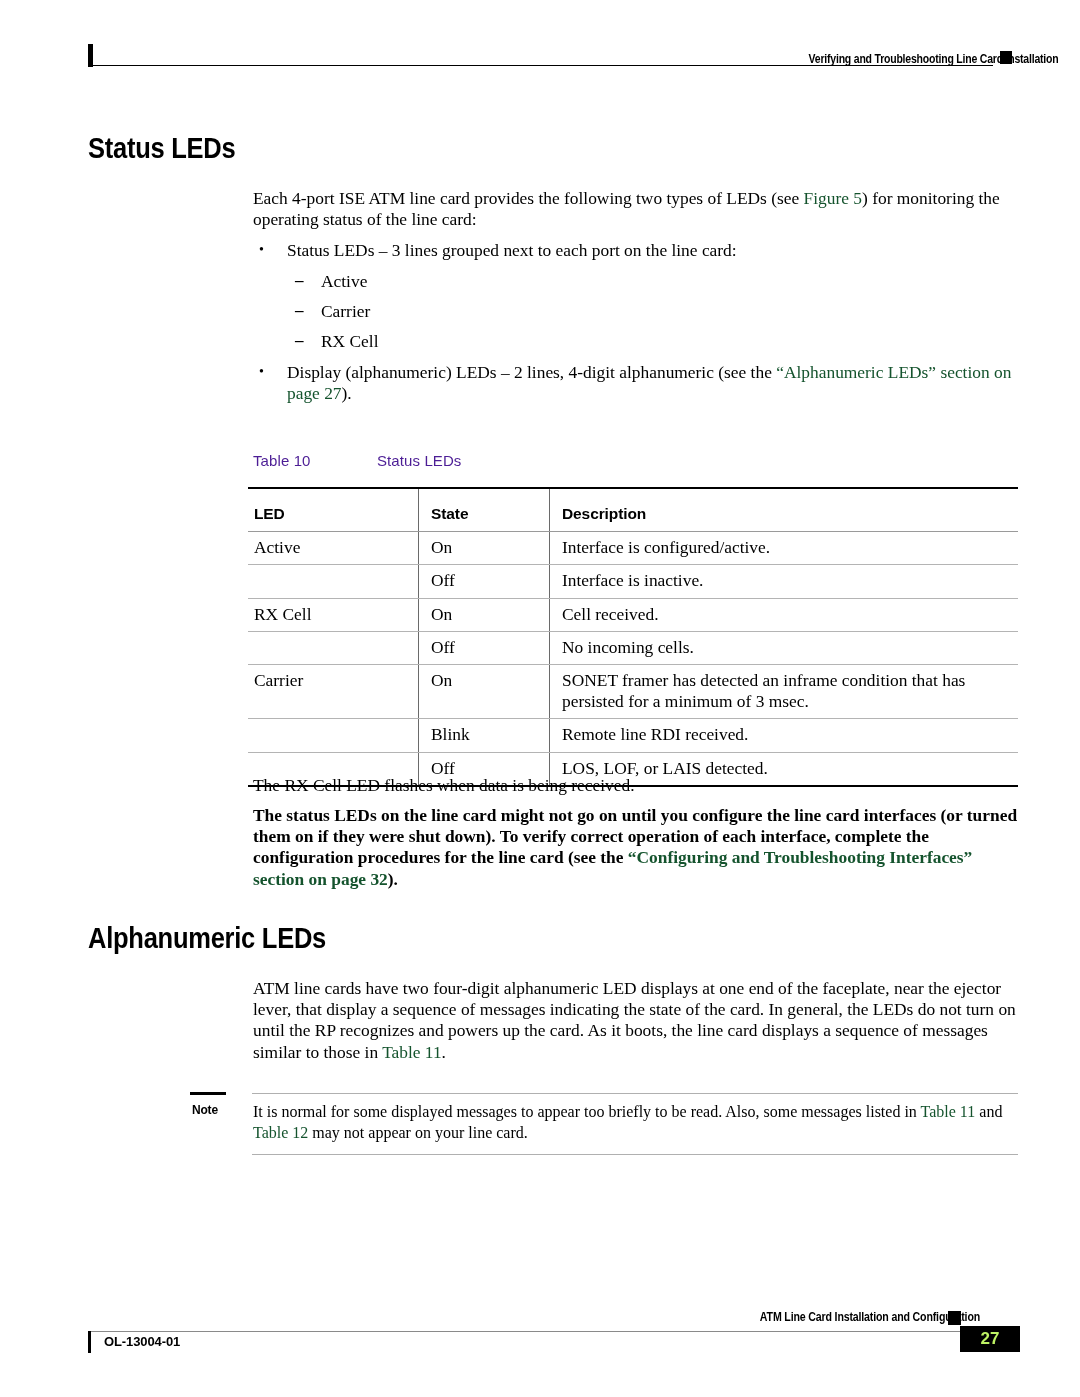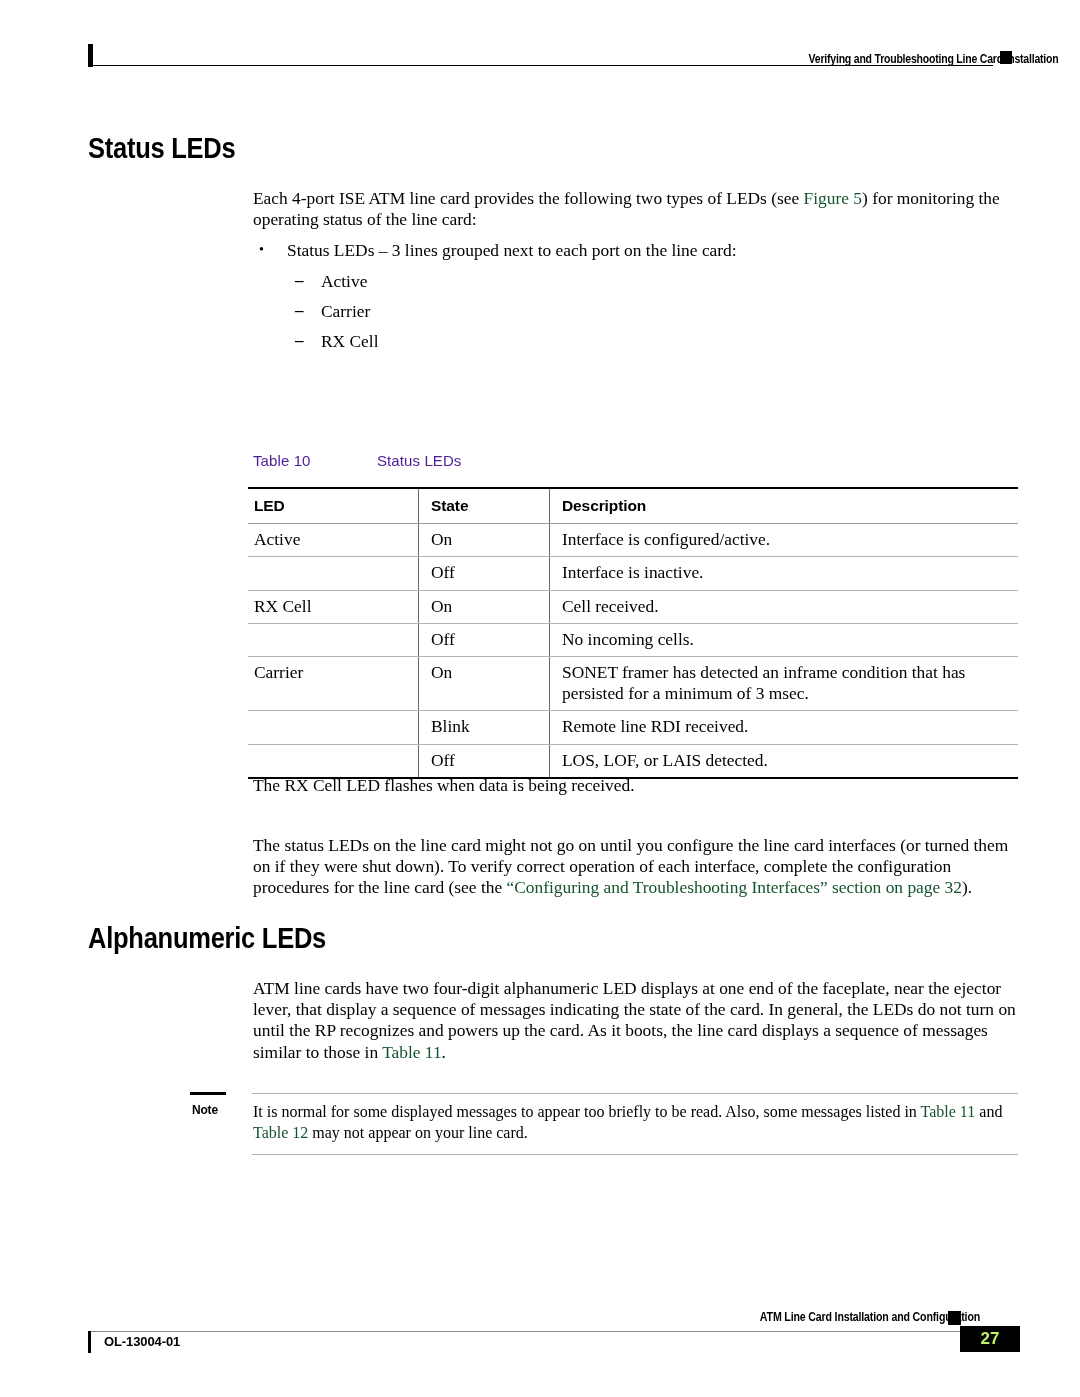--- a/index.html
+++ b/index.html
@@ -161,21 +161,21 @@
     text-align: left;
     vertical-align: top;
     padding: 5px 6px 6px 6px;
     border-bottom: 1px solid #b4b4b4;
   }
   table.doc-table thead th {
     font-family: "Liberation Sans", sans-serif;
     font-weight: bold;
     font-size: 15.5px;
     letter-spacing: -0.1px;
-    padding-top: 6px;
+    padding-top: 14px;
     padding-bottom: 7px;
     border-top: 2.5px solid #000;
     border-bottom: 1px solid #9a9a9a;
   }
   table.doc-table .col-led   { width: 158px; }
   table.doc-table .col-state { width: 112px; }
   table.doc-table td.col-state,
   table.doc-table th.col-state,
   table.doc-table td.col-desc,
   table.doc-table th.col-desc {
@@ -333,20 +333,25 @@
       <span>Active</span>
     </p>
     <p class="dash-item" style="margin-bottom:9px;">
       <span>Carrier</span>
     </p>
     <p class="dash-item">
       <span>RX Cell</span>
     </p>
   </div>
 
+  <div class="bullet-list" style="top:362px;">
+    <p class="bullet-item">
+      <span>Display (alphanumeric) LEDs – 2 lines, 4-digit alphanumeric (see the </span><span class="xref">“Alphanumeric LEDs” section on page 27</span><span>).</span>
+    </p>
+  </div>
 
 
   <div class="table-caption">
     <span class="cap-num">Table 10</span><span>Status LEDs</span>
   </div>
 
   <table class="doc-table">
     <thead>
       <tr>
         <th class="col-led">LED</th>
@@ -390,21 +395,21 @@
         <td class="col-state">Off</td>
         <td class="col-desc">LOS, LOF, or LAIS detected.</td>
       </tr>
     </tbody>
   </table>
 
   <div class="body-col" style="top:775px;">
     <p class="p">The RX Cell LED flashes when data is being received.</p>
   </div>
 
-  <div class="body-col" style="top:835px;">
+  <div class="body-col" style="top:805px;font-weight:bold;">
     <p class="p">
       <span>The status LEDs on the line card might not go on until you configure the line card interfaces (or turned them on if they were shut down). To verify correct operation of each interface, complete the configuration procedures for the line card (see the </span><span class="xref">“Configuring and Troubleshooting Interfaces” section on page 32</span><span>).</span>
     </p>
   </div>
 
   <h1 class="section-title" id="title-alpha">Alphanumeric LEDs</h1>
 
   <div class="body-col" style="top:978px;">
     <p class="p">
       <span>ATM line cards have two four-digit alphanumeric LED displays at one end of the faceplate, near the ejector lever, that display a sequence of messages indicating the state of the card. In general, the LEDs do not turn on until the RP recognizes and powers up the card. As it boots, the line card displays a sequence of messages similar to those in </span><span class="xref">Table 11</span><span>.</span>

